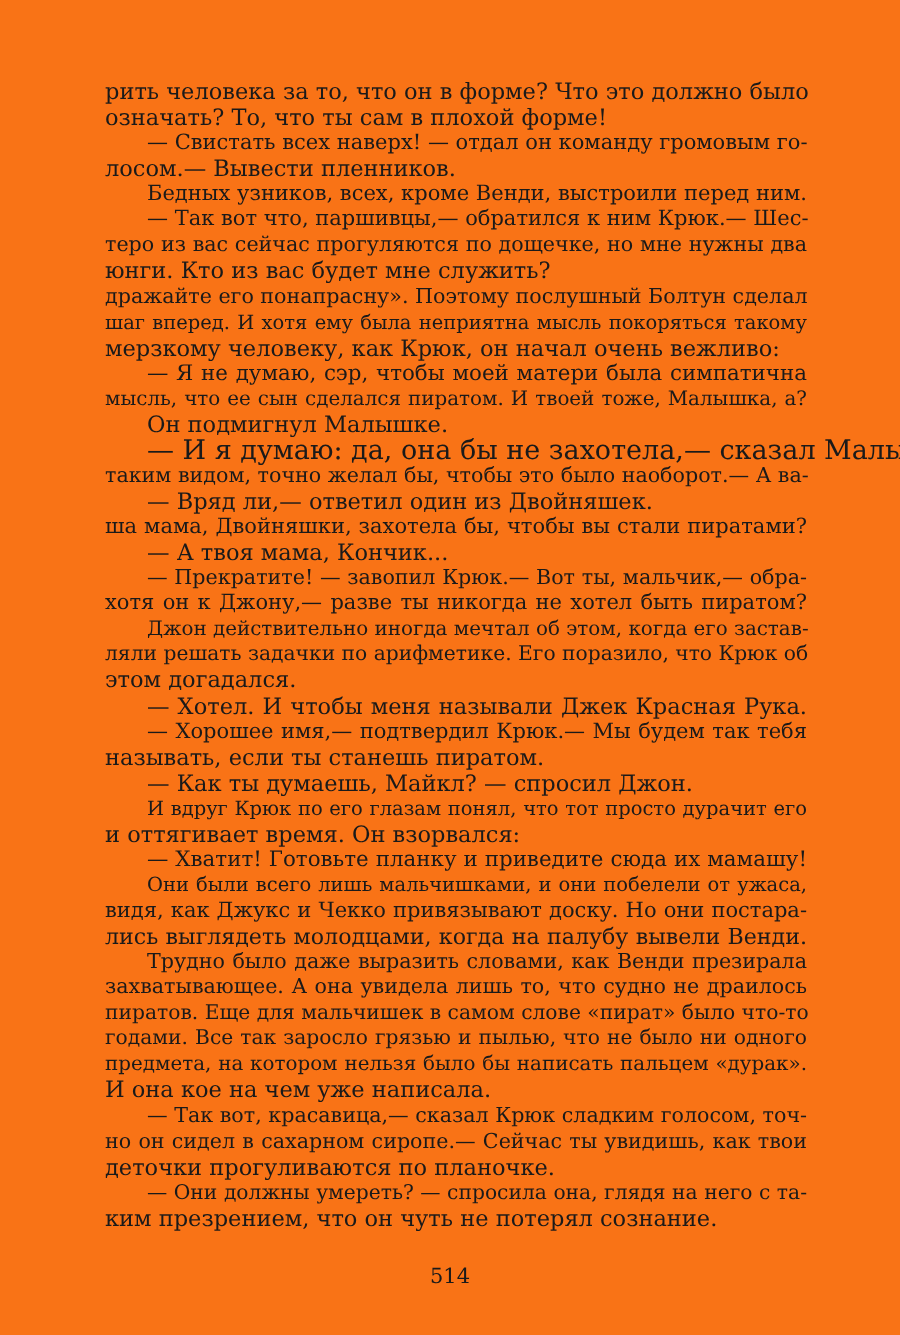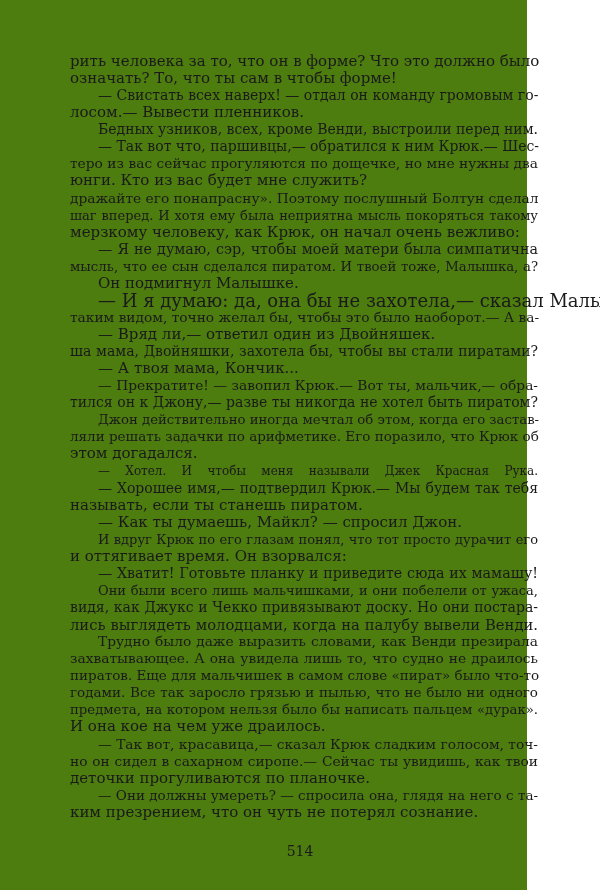--- a/index.html
+++ b/index.html
@@ -1,19 +1,19 @@
 <!DOCTYPE html>
 <html><head>
 <meta charset="utf-8">
 <style>
   html, body { margin: 0; padding: 0; background: #ffffff; }
   body { width: 600px; height: 890px; position: relative; overflow: hidden; }
   .page {
-    position: absolute; left: 0; top: 0; width: 527px; height: 890px;
-    background: #4d7c0f;
+    position: absolute; left: 0; top: 0; width: 600px; height: 890px;
+    background: #f97316;
   }
   .text-block {
     position: absolute; left: 70px; top: 53px; width: 468px;
     font-family: "DejaVu Serif", serif;
     font-size: 15px;
     color: #1a1a1a;
   }
   .line {
     height: 19.65px; line-height: 19.65px;
     white-space: nowrap;
@@ -27,59 +27,59 @@
     font-family: "DejaVu Serif", serif;
     font-size: 14px; color: #1a1a1a;
   }
 </style>
 </head>
 <body>
 
 <div class="page">
   <div class="text-block" id="text-block">
       <div class="line" style="height: 17.0652px; line-height: 17.0652px; font-size: 15px;">рить человека за то, что он в форме? Что это должно было</div>
-      <div class="line last" style="height: 17.0652px; line-height: 17.0652px; font-size: 15px;">означать? То, что ты сам в чтобы форме!</div>
+      <div class="line last" style="height: 17.0652px; line-height: 17.0652px; font-size: 15px;">означать? То, что ты сам в плохой форме!</div>
       <div class="line indent" style="height: 17.0652px; line-height: 17.0652px; font-size: 14px;">— Свистать всех наверх! — отдал он команду громовым го-</div>
       <div class="line last" style="height: 17.0652px; line-height: 17.0652px; font-size: 15px;">лосом.— Вывести пленников.</div>
       <div class="line indent" style="height: 17.0652px; line-height: 17.0652px; font-size: 14px;">Бедных узников, всех, кроме Венди, выстроили перед ним.</div>
       <div class="line indent" style="height: 17.0652px; line-height: 17.0652px; font-size: 14px;">— Так вот что, паршивцы,— обратился к ним Крюк.— Шес-</div>
       <div class="line" style="height: 17.0652px; line-height: 17.0652px; font-size: 13.75px;">теро из вас сейчас прогуляются по дощечке, но мне нужны два</div>
       <div class="line last" style="height: 17.0652px; line-height: 17.0652px; font-size: 15px;">юнги. Кто из вас будет мне служить?</div>
       <div class="line" style="height: 17.0652px; line-height: 17.0652px; font-size: 13.75px;">дражайте его понапрасну». Поэтому послушный Болтун сделал</div>
       <div class="line" style="height: 17.0652px; line-height: 17.0652px; font-size: 13px;">шаг вперед. И хотя ему была неприятна мысль покоряться такому</div>
       <div class="line last" style="height: 17.0652px; line-height: 17.0652px; font-size: 15px;">мерзкому человеку, как Крюк, он начал очень вежливо:</div>
       <div class="line indent" style="height: 17.0652px; line-height: 17.0652px; font-size: 14.25px;">— Я не думаю, сэр, чтобы моей матери была симпатична</div>
       <div class="line" style="height: 17.0652px; line-height: 17.0652px; font-size: 13.25px;">мысль, что ее сын сделался пиратом. И твоей тоже, Малышка, а?</div>
       <div class="line indent last" style="height: 17.0652px; line-height: 17.0652px; font-size: 15px;">Он подмигнул Малышке.</div>
       <div class="line indent" style="height: 17.0652px; line-height: 17.0652px; font-size: 18px;">— И я думаю: да, она бы не захотела,— сказал Малышка с</div>
       <div class="line" style="height: 17.0652px; line-height: 17.0652px; font-size: 13.75px;">таким видом, точно желал бы, чтобы это было наоборот.— А ва-</div>
       <div class="line indent last" style="height: 17.0652px; line-height: 17.0652px; font-size: 15px;">— Вряд ли,— ответил один из Двойняшек.</div>
       <div class="line" style="height: 17.0652px; line-height: 17.0652px; font-size: 14px;">ша мама, Двойняшки, захотела бы, чтобы вы стали пиратами?</div>
       <div class="line indent last" style="height: 17.0652px; line-height: 17.0652px; font-size: 15px;">— А твоя мама, Кончик...</div>
       <div class="line indent" style="height: 17.0652px; line-height: 17.0652px; font-size: 13.75px;">— Прекратите! — завопил Крюк.— Вот ты, мальчик,— обра-</div>
-      <div class="line" style="height: 17.0652px; line-height: 17.0652px; font-size: 14px;">тился он к Джону,— разве ты никогда не хотел быть пиратом?</div>
+      <div class="line" style="height: 17.0652px; line-height: 17.0652px; font-size: 14px;">хотя он к Джону,— разве ты никогда не хотел быть пиратом?</div>
       <div class="line indent" style="height: 17.0652px; line-height: 17.0652px; font-size: 13.25px;">Джон действительно иногда мечтал об этом, когда его застав-</div>
       <div class="line" style="height: 17.0652px; line-height: 17.0652px; font-size: 13.5px;">ляли решать задачки по арифметике. Его поразило, что Крюк об</div>
       <div class="line last" style="height: 17.0652px; line-height: 17.0652px; font-size: 15px;">этом догадался.</div>
-      <div class="line indent" style="height: 17.0652px; line-height: 17.0652px; font-size: 12px;">— Хотел. И чтобы меня называли Джек Красная Рука.</div>
+      <div class="line indent" style="height: 17.0652px; line-height: 17.0652px; font-size: 15px;">— Хотел. И чтобы меня называли Джек Красная Рука.</div>
       <div class="line indent" style="height: 17.0652px; line-height: 17.0652px; font-size: 14px;">— Хорошее имя,— подтвердил Крюк.— Мы будем так тебя</div>
       <div class="line last" style="height: 17.0652px; line-height: 17.0652px; font-size: 15px;">называть, если ты станешь пиратом.</div>
       <div class="line indent last" style="height: 17.0652px; line-height: 17.0652px; font-size: 15px;">— Как ты думаешь, Майкл? — спросил Джон.</div>
       <div class="line indent" style="height: 17.0652px; line-height: 17.0652px; font-size: 13px;">И вдруг Крюк по его глазам понял, что тот просто дурачит его</div>
       <div class="line last" style="height: 17.0652px; line-height: 17.0652px; font-size: 15px;">и оттягивает время. Он взорвался:</div>
       <div class="line indent" style="height: 17.0652px; line-height: 17.0652px; font-size: 14.25px;">— Хватит! Готовьте планку и приведите сюда их мамашу!</div>
       <div class="line indent" style="height: 17.0652px; line-height: 17.0652px; font-size: 13px;">Они были всего лишь мальчишками, и они побелели от ужаса,</div>
       <div class="line" style="height: 17.0652px; line-height: 17.0652px; font-size: 14px;">видя, как Джукс и Чекко привязывают доску. Но они постара-</div>
       <div class="line" style="height: 17.0652px; line-height: 17.0652px; font-size: 14.75px;">лись выглядеть молодцами, когда на палубу вывели Венди.</div>
       <div class="line indent" style="height: 17.0652px; line-height: 17.0652px; font-size: 13.75px;">Трудно было даже выразить словами, как Венди презирала</div>
       <div class="line" style="height: 17.0652px; line-height: 17.0652px; font-size: 13.75px;">захватывающее. А она увидела лишь то, что судно не драилось</div>
       <div class="line" style="height: 17.0652px; line-height: 17.0652px; font-size: 13.5px;">пиратов. Еще для мальчишек в самом слове «пират» было что-то</div>
       <div class="line" style="height: 17.0652px; line-height: 17.0652px; font-size: 13.5px;">годами. Все так заросло грязью и пылью, что не было ни одного</div>
       <div class="line" style="height: 17.0652px; line-height: 17.0652px; font-size: 13.25px;">предмета, на котором нельзя было бы написать пальцем «дурак».</div>
-      <div class="line last" style="height: 17.0652px; line-height: 17.0652px; font-size: 15px;">И она кое на чем уже драилось.</div>
+      <div class="line last" style="height: 17.0652px; line-height: 17.0652px; font-size: 15px;">И она кое на чем уже написала.</div>
       <div class="line indent" style="height: 17.0652px; line-height: 17.0652px; font-size: 13.75px;">— Так вот, красавица,— сказал Крюк сладким голосом, точ-</div>
       <div class="line" style="height: 17.0652px; line-height: 17.0652px; font-size: 13.75px;">но он сидел в сахарном сиропе.— Сейчас ты увидишь, как твои</div>
       <div class="line last" style="height: 17.0652px; line-height: 17.0652px; font-size: 15px;">деточки прогуливаются по планочке.</div>
       <div class="line indent" style="height: 17.0652px; line-height: 17.0652px; font-size: 13.5px;">— Они должны умереть? — спросила она, глядя на него с та-</div>
       <div class="line last" style="height: 17.0652px; line-height: 17.0652px; font-size: 15px;">ким презрением, что он чуть не потерял сознание.</div>
     </div>
   <div class="page-number">514</div>
 </div>
 
 </body></html>

